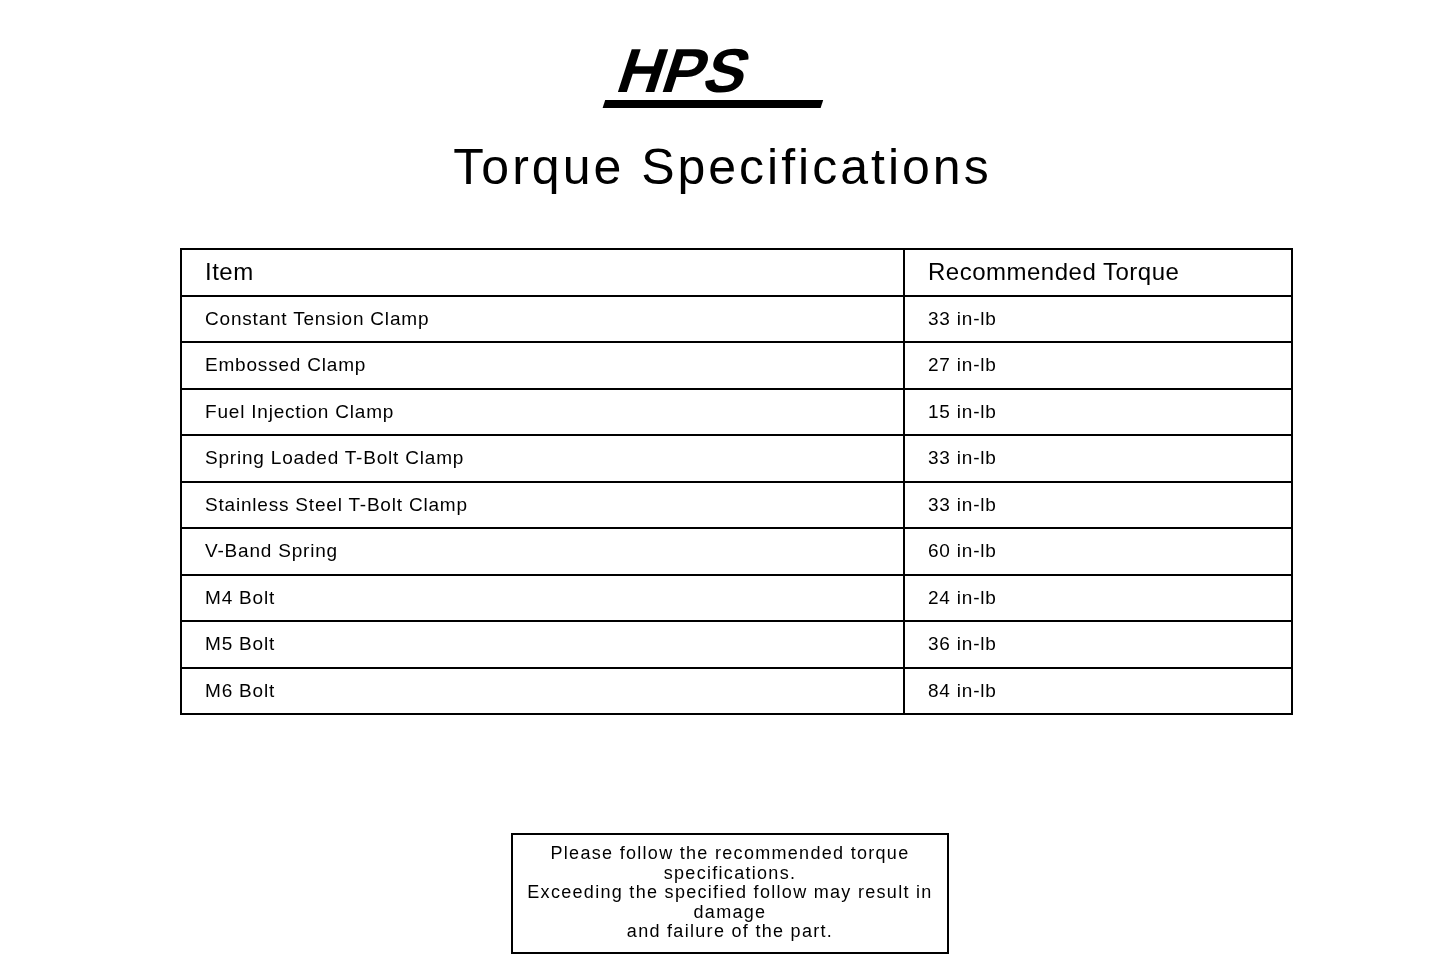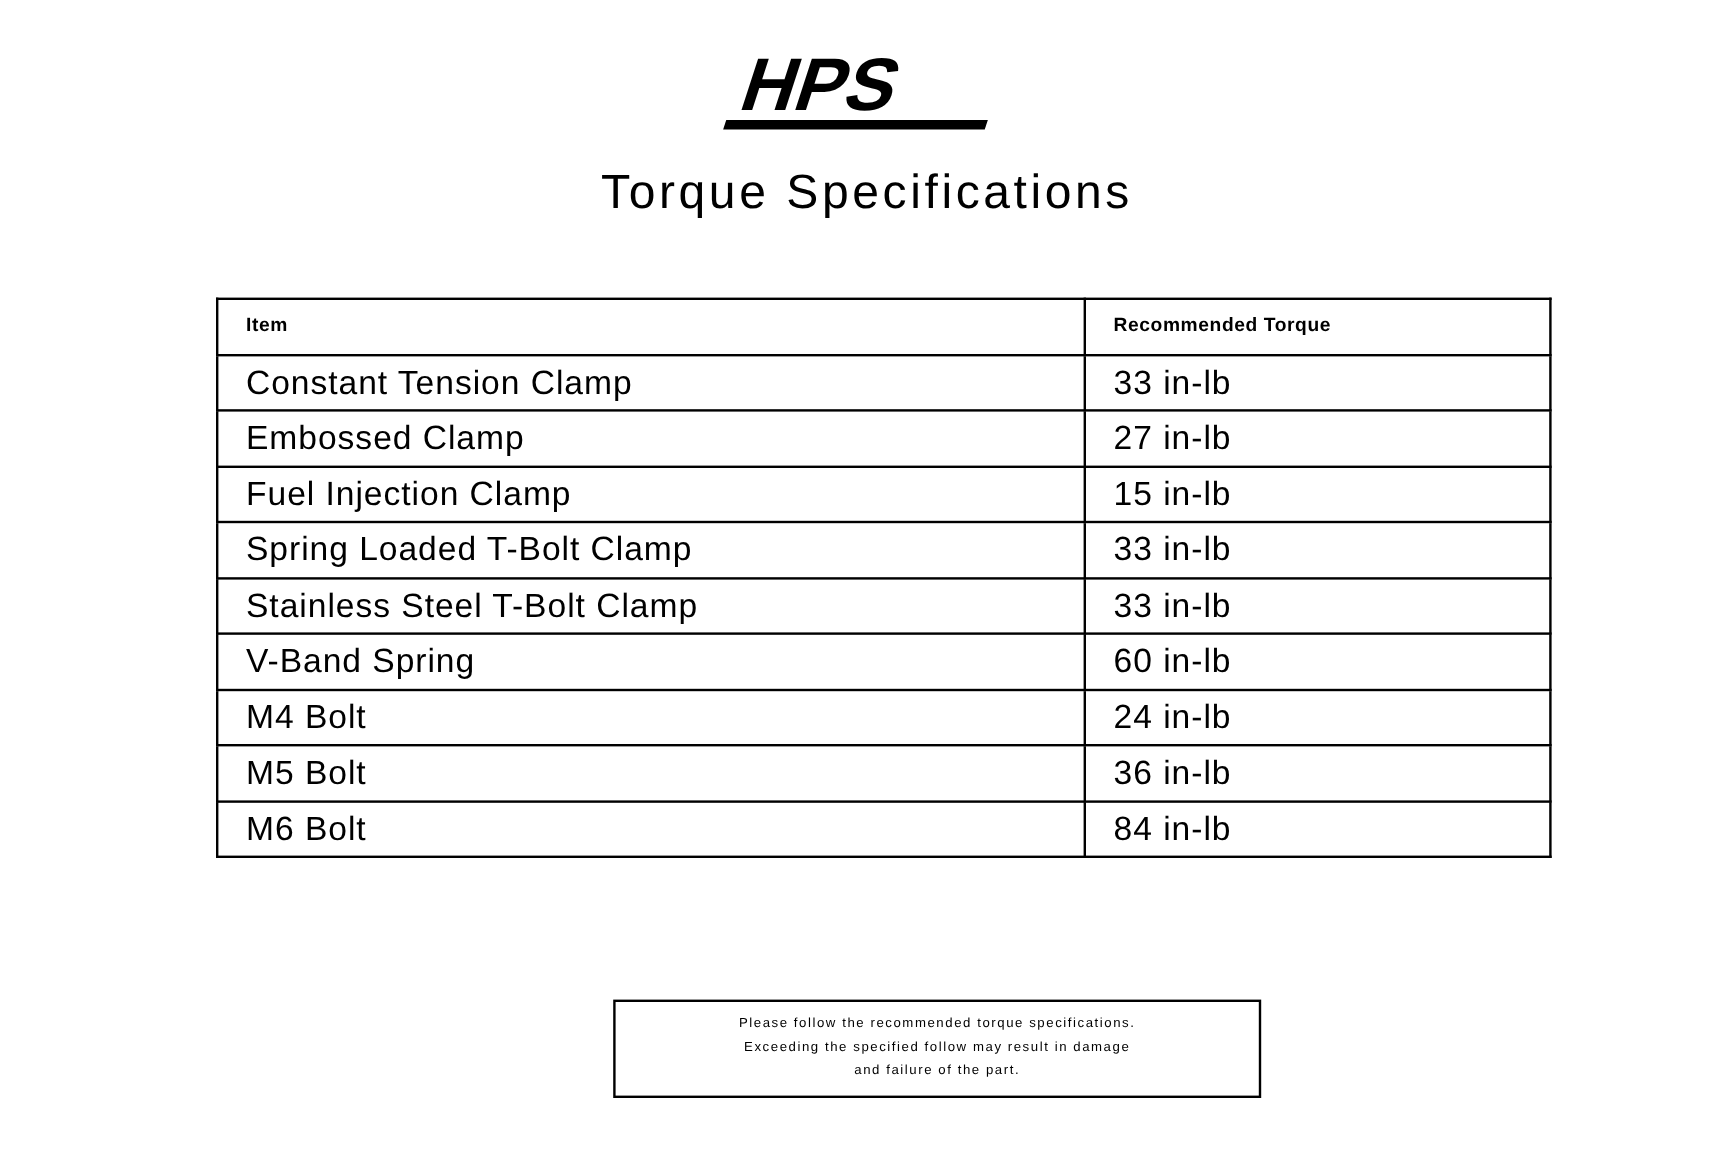--- a/index.html
+++ b/index.html
@@ -24,21 +24,21 @@
   }
   .logo-svg { display: block; }
 
   
   .page-title {
     position: absolute;
     top: 138px;
     left: 0;
     width: 100%;
     text-align: center;
-    font-size: 40px;
+    font-size: 50px;
     font-weight: 400;
     letter-spacing: 3px;
     color: #000000;
   }
 
   
   .spec-table-wrap {
     position: absolute;
     top: 248px;
     left: 180px;
@@ -49,43 +49,43 @@
     border-collapse: collapse;
     table-layout: fixed;
   }
   table.spec-table th,
   table.spec-table td {
     border: 2px solid #000000;
     height: 46.5px;
     padding: 0 0 0 23px;
     text-align: left;
     vertical-align: middle;
-    font-size: 28px;
+    font-size: 19px;
     letter-spacing: 0.8px;
     white-space: nowrap;
     overflow: hidden;
   }
   table.spec-table th {
-    font-size: 16px;
-    font-weight: 700;
+    font-size: 24px;
+    font-weight: 400;
     letter-spacing: 0.5px;
   }
   col.col-item   { width: 723px; }
   col.col-torque { width: 388px; }
 
   
   .note-box {
     position: absolute;
     top: 833px;
     left: 511px;
-    width: 540px;
+    width: 438px;
     border: 2px solid #000000;
     padding: 9px 10px 10px 10px;
     text-align: center;
-    font-size: 11px;
+    font-size: 18px;
     line-height: 19.5px;
     letter-spacing: 1.3px;
     color: #000000;
   }
   .note-line { display: block; }
 </style>
 </head>
 <body>
 
 <div class="logo-wrap">

